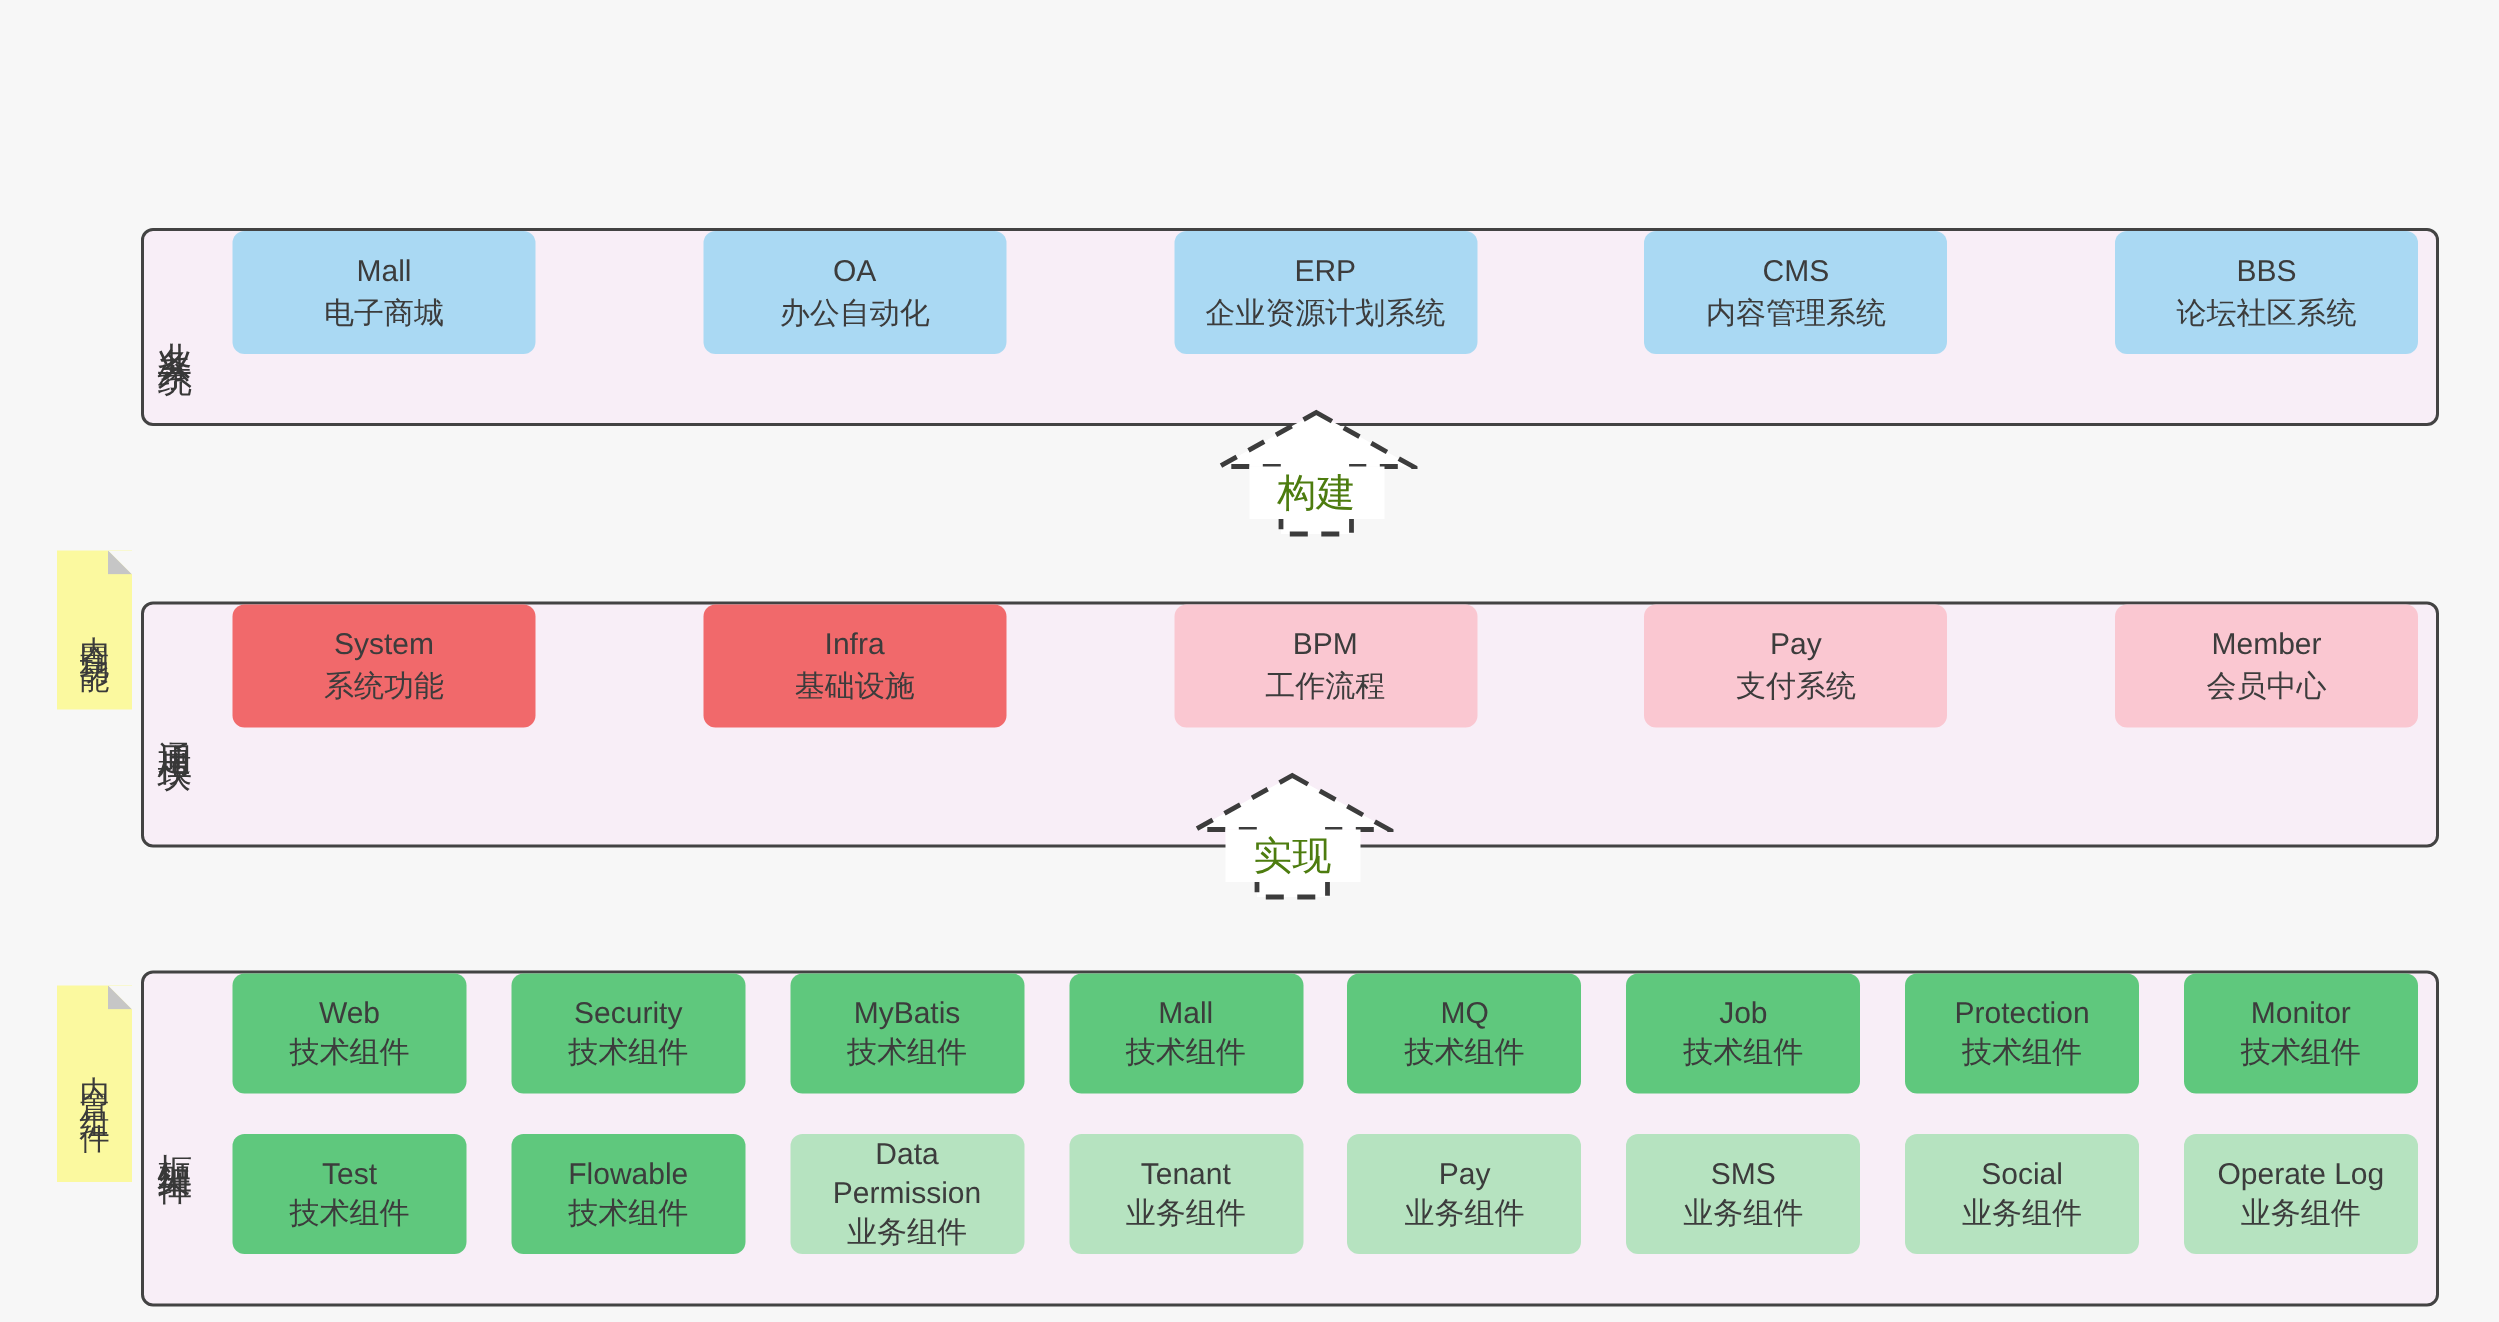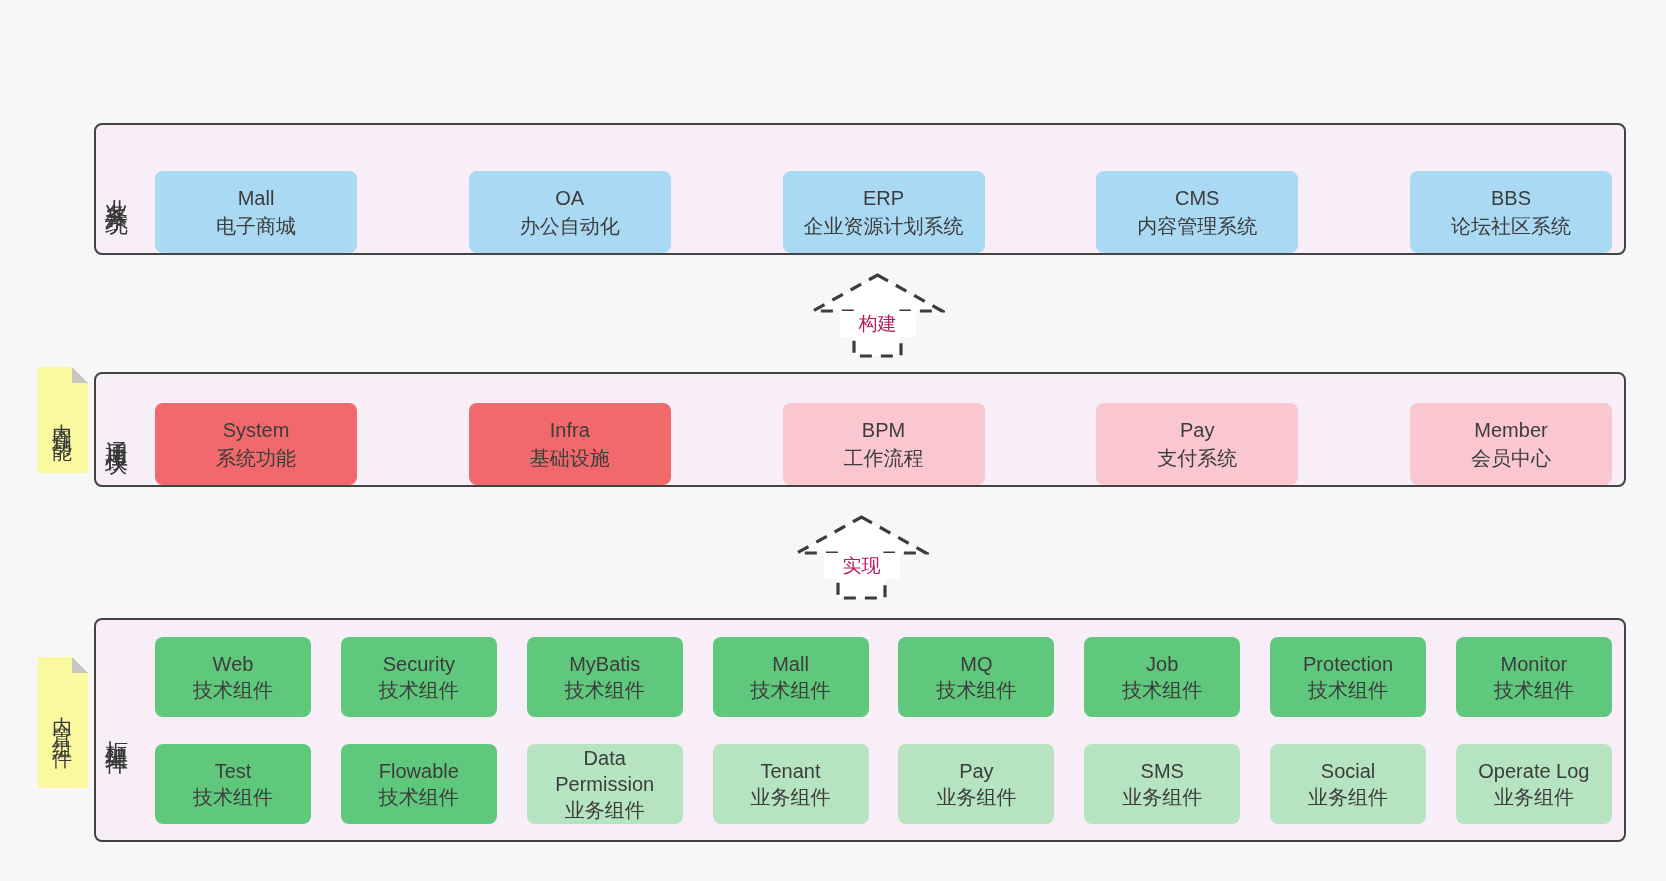--- a/index.html
+++ b/index.html
@@ -10,21 +10,21 @@
   }
   html,body{margin:0;padding:0;background:var(--page-bg);}
   #canvas{
     position:relative;width:1666px;height:881px;background:var(--page-bg);
     overflow:hidden;font-family:"Liberation Sans","DejaVu Sans",sans-serif;color:var(--text);
   }
   
   .band{
     position:absolute;left:94px;width:1532px;box-sizing:border-box;
     background:var(--band-bg);border:2px solid var(--band-border);border-radius:8px;
-    display:flex;align-items:flex-end;
+    display:flex;align-items:flex-start;margin-top:29px;
   }
   .band-label{
     writing-mode:vertical-rl;text-orientation:upright;
     font-size:23px;letter-spacing:4px;align-self:center;
     padding-left:11px;width:26px;flex:0 0 auto;color:#383838;
   }
   .cards-area{
     flex:1;display:flex;align-items:center;justify-content:space-between;
     padding:0 12px 0 22px;
   }
@@ -44,21 +44,21 @@
   .c-blue{background:var(--blue);}
   .c-red{background:var(--red);}
   .c-pink{background:var(--pink);}
   .c-green{background:var(--green);}
   .c-green-light{background:var(--green-light);}
   
   .arrow{position:absolute;width:135px;height:88px;}
   .arrow svg{position:absolute;left:0;top:0;}
   .arrow-label{
     position:absolute;left:50%;top:39px;transform:translateX(-50%);
-    background:#ffffff;padding:0 19px;font-size:19px;white-space:nowrap;color:#be185d;
+    background:#ffffff;padding:0 19px;font-size:26px;white-space:nowrap;color:#4d7c0f;
   }
   
   .note{
     position:absolute;left:38px;width:50px;background:var(--note-yellow);
     display:flex;align-items:center;justify-content:center;
   }
   .note::before{
     content:"";position:absolute;top:0;right:0;width:16px;height:16px;
     background:var(--page-bg);clip-path:polygon(0 0,100% 0,100% 100%);
   }
@@ -107,21 +107,21 @@
     <svg width="135" height="88" viewBox="0 0 135 88">
       <polygon points="67.5,3 132,39 91,39 91,84 44,84 44,39 3,39" fill="#ffffff" stroke="#3c3c3c" stroke-width="3.2" stroke-dasharray="12 9"></polygon>
     </svg>
     <span class="arrow-label">构建</span>
   </div>
 
   <div class="note" style="top:367px;height:106px;">
     <span>内置功能</span>
   </div>
 
-  <div class="band" style="top:372px;height:115px;">
+  <div class="band" style="top:372px;height:164px;">
     <div class="band-label">通用模块</div>
     <div class="cards-area">
       <div class="card card-lg c-red">
         <span>System</span>
         <span>系统功能</span>
       </div>
       <div class="card card-lg c-red">
         <span>Infra</span>
         <span>基础设施</span>
       </div>

